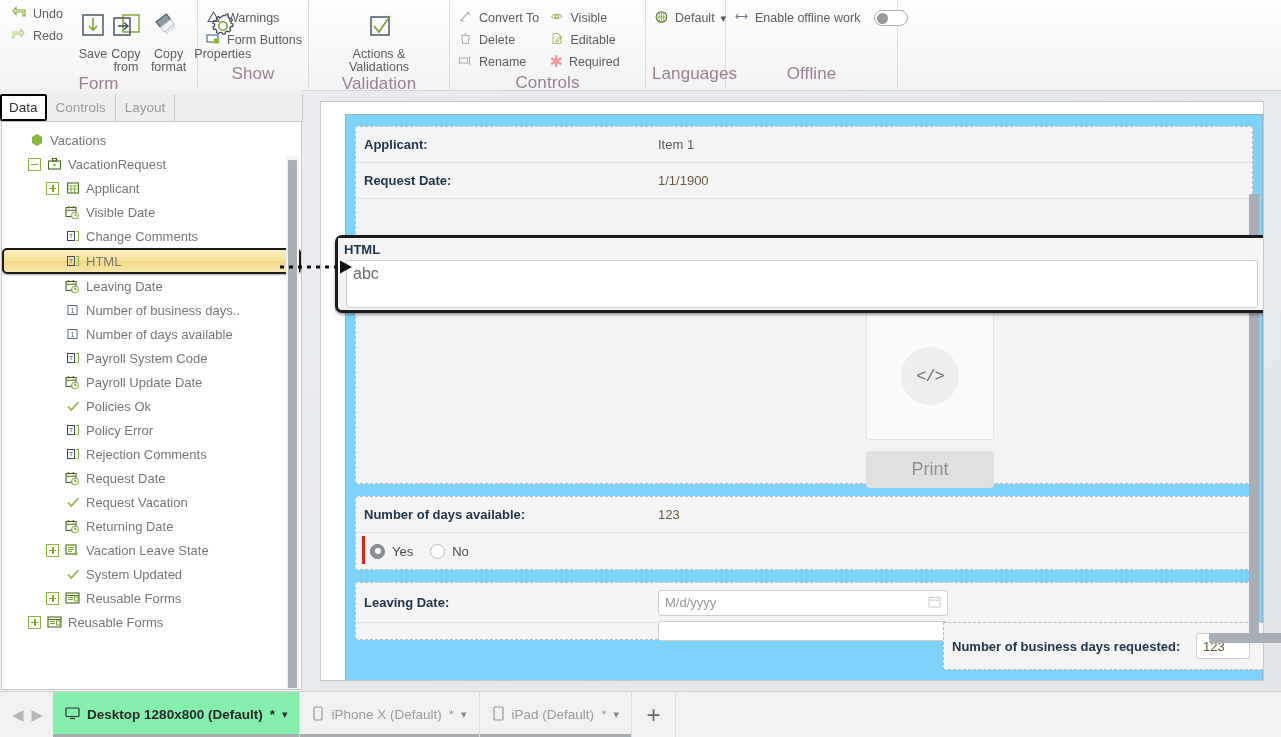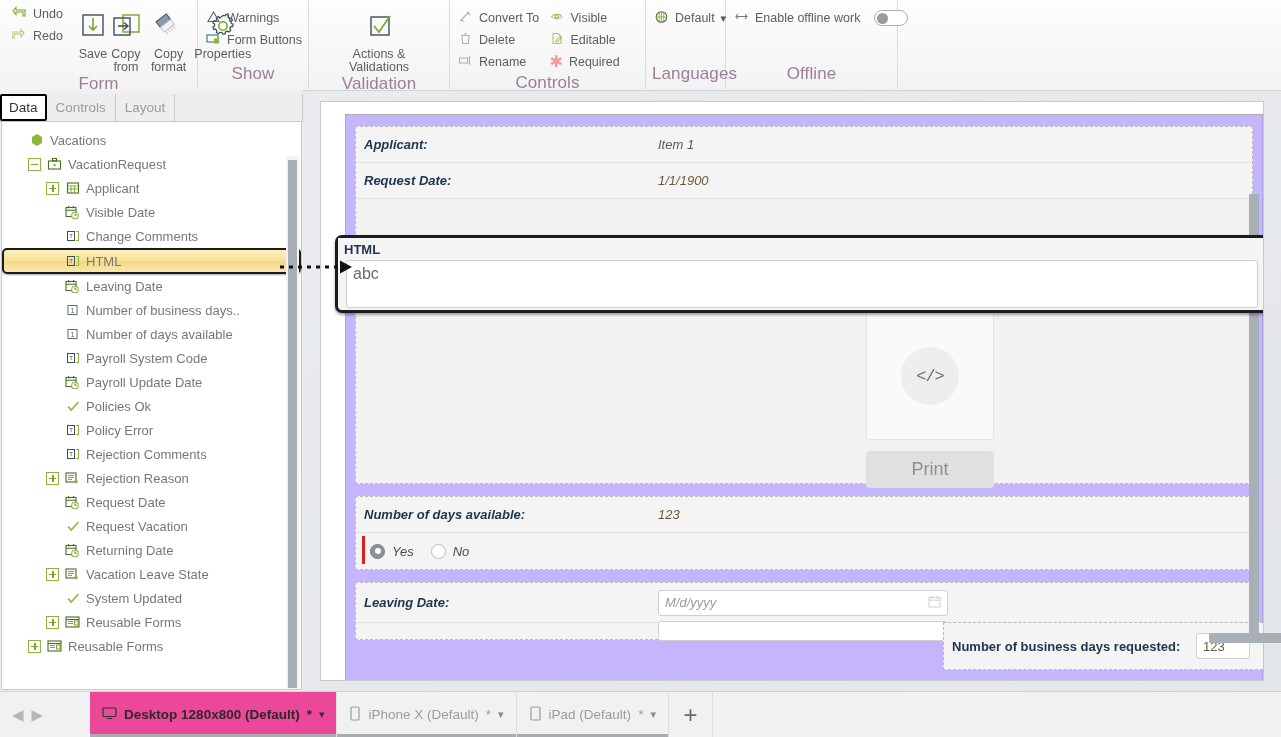--- a/index.html
+++ b/index.html
@@ -137,22 +137,21 @@
     border-top: 1px solid #d0d3d7;
   }
   #canvas {
     position: absolute; left: 17px; top: 10px; width: 944px; height: 580px;
     background: #ffffff; border: 1px solid #c6c9cd;
     overflow: hidden;
   }
   #formouter {
     position: absolute; left: 24px; top: 12px; right: 0px; bottom: -10px;
     border: 1px dotted #9a9a9a;
-    background: #c4b5fd;
-    font-style: italic;
+    background: #7dd3fc;
   }
   .fsection {
     border: 1px dashed #b9b9b9;
     background: #f2f2f2;
     margin: 9px 9px 0 9px;
   }
   .frow {
     display: flex; align-items: center; height: 36px;
     border-bottom: 1px solid #e2e2e2;
     background: #f4f4f4;
@@ -247,21 +246,21 @@
     display: flex; align-items: stretch;
   }
   .navarrows { display: flex; align-items: center; gap: 8px; padding: 0 10px 0 12px; }
   .navarrow { color: #b6b6b6; font-size: 15px; cursor: default; }
   .dtab {
     display: flex; align-items: center; gap: 7px;
     padding: 0 12px; position: relative; cursor: default;
     font-size: 13.5px; color: #9b9b9b; white-space: nowrap;
     border-left: 1px solid #dcdcdc;
   }
-  .dtab.sel { background: #ec4899; color: #2a2a2a; font-weight: bold; border-left: none; margin-left: 37px; }
+  .dtab.sel { background: #86efac; color: #2a2a2a; font-weight: bold; border-left: none; }
   .dtab::after {
     content: ""; position: absolute; left: 0; right: 0; bottom: 0; height: 3px; background: #a7acb1;
   }
   .dtab.sel::after { background: #a7acb1; }
   .dtab .star { color: #2a2a2a; }
   .dtab.sel .star { color: #2a2a2a; }
   .chev { font-size: 11px; color: #555; }
   .dtab .chev { color: #8a8a8a; }
   .dtab.sel .chev { color: #333; font-weight: normal; }
   #addtab {
@@ -652,32 +651,20 @@
           <span style="width: 44px; flex: 0 0 auto;"></span>
           <span class="spacer13"></span>
           <span class="ticon">
             <svg width="14" height="14" viewBox="0 0 14 14">
               <rect x="1.5" y="2.5" width="7" height="9" fill="none" stroke="#3d4d5c" stroke-width="1"></rect>
               <text x="5" y="9" font-size="6" text-anchor="middle" fill="#3d4d5c" font-family="sans-serif">T</text>
               <path d="M10 2.5h2.5v9H10" fill="none" stroke="#8cb63c" stroke-width="1.1"></path>
             </svg>
           </span>
           <span class="tlabel">Rejection Comments</span>
-        </div>
-        <div class="tnode">
-          <span style="width: 44px; flex: 0 0 auto;"></span>
-          <span class="expander plus"></span>
-          <span class="ticon">
-            <svg width="15" height="14" viewBox="0 0 15 14">
-              <rect x="1" y="2" width="10" height="9" fill="none" stroke="#4a6b20" stroke-width="1.1"></rect>
-              <path d="M3 4.5h6M3 6.5h6M3 8.5h4" stroke="#7aa82f" stroke-width="1"></path>
-              <path d="M11 8.5v4M9 10.5h4" stroke="#8cb63c" stroke-width="1.3"></path>
-            </svg>
-          </span>
-          <span class="tlabel">Rejection Reason</span>
         </div>
         <div class="tnode">
           <span style="width: 44px; flex: 0 0 auto;"></span>
           <span class="spacer13"></span>
           <span class="ticon">
             <svg width="15" height="15" viewBox="0 0 15 15">
               <rect x="1" y="2.5" width="10" height="9" fill="none" stroke="#4a6b20" stroke-width="1.1"></rect>
               <path d="M1 5.2h10M3.5 1v2.2M8.5 1v2.2" stroke="#4a6b20" stroke-width="1.1"></path>
               <circle cx="10" cy="10.5" r="3.3" fill="#fff" stroke="#8cb63c" stroke-width="1.1"></circle>
               <path d="M10 8.6v2h1.4" stroke="#8cb63c" stroke-width="1"></path>

